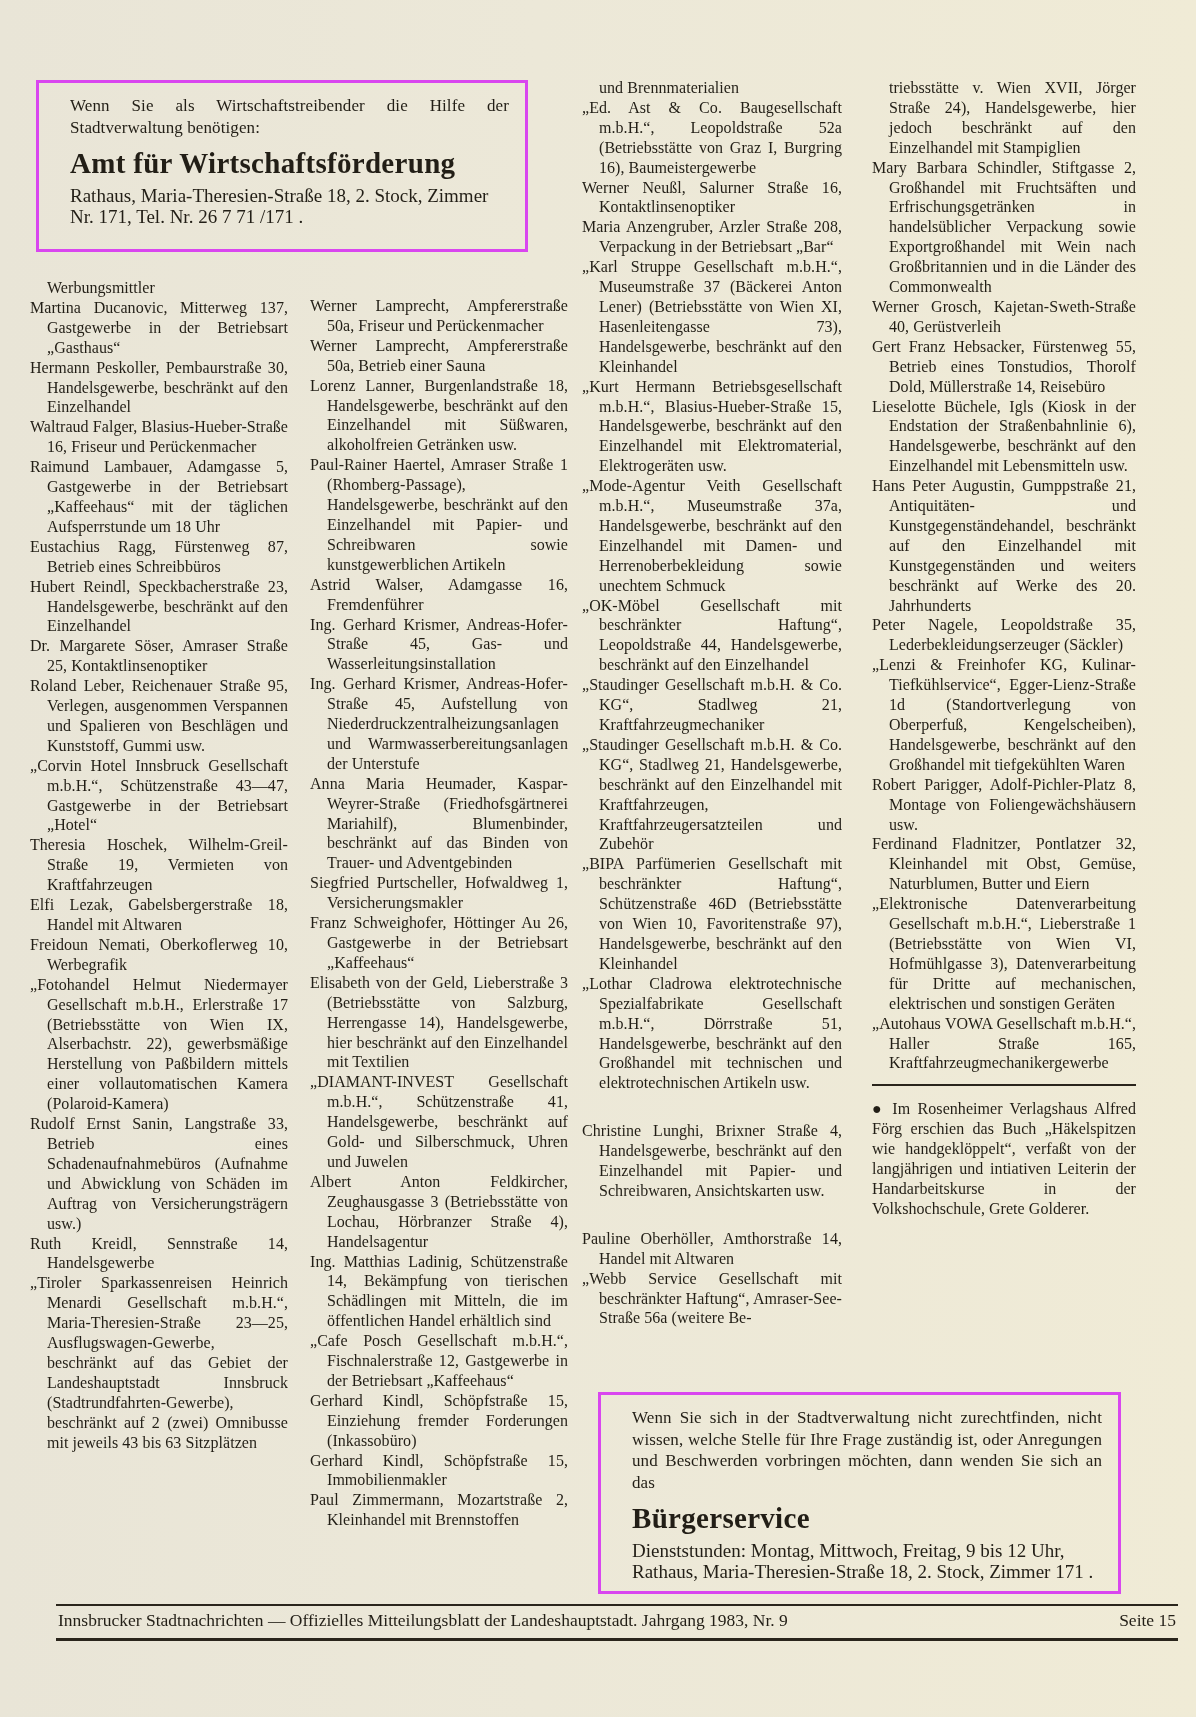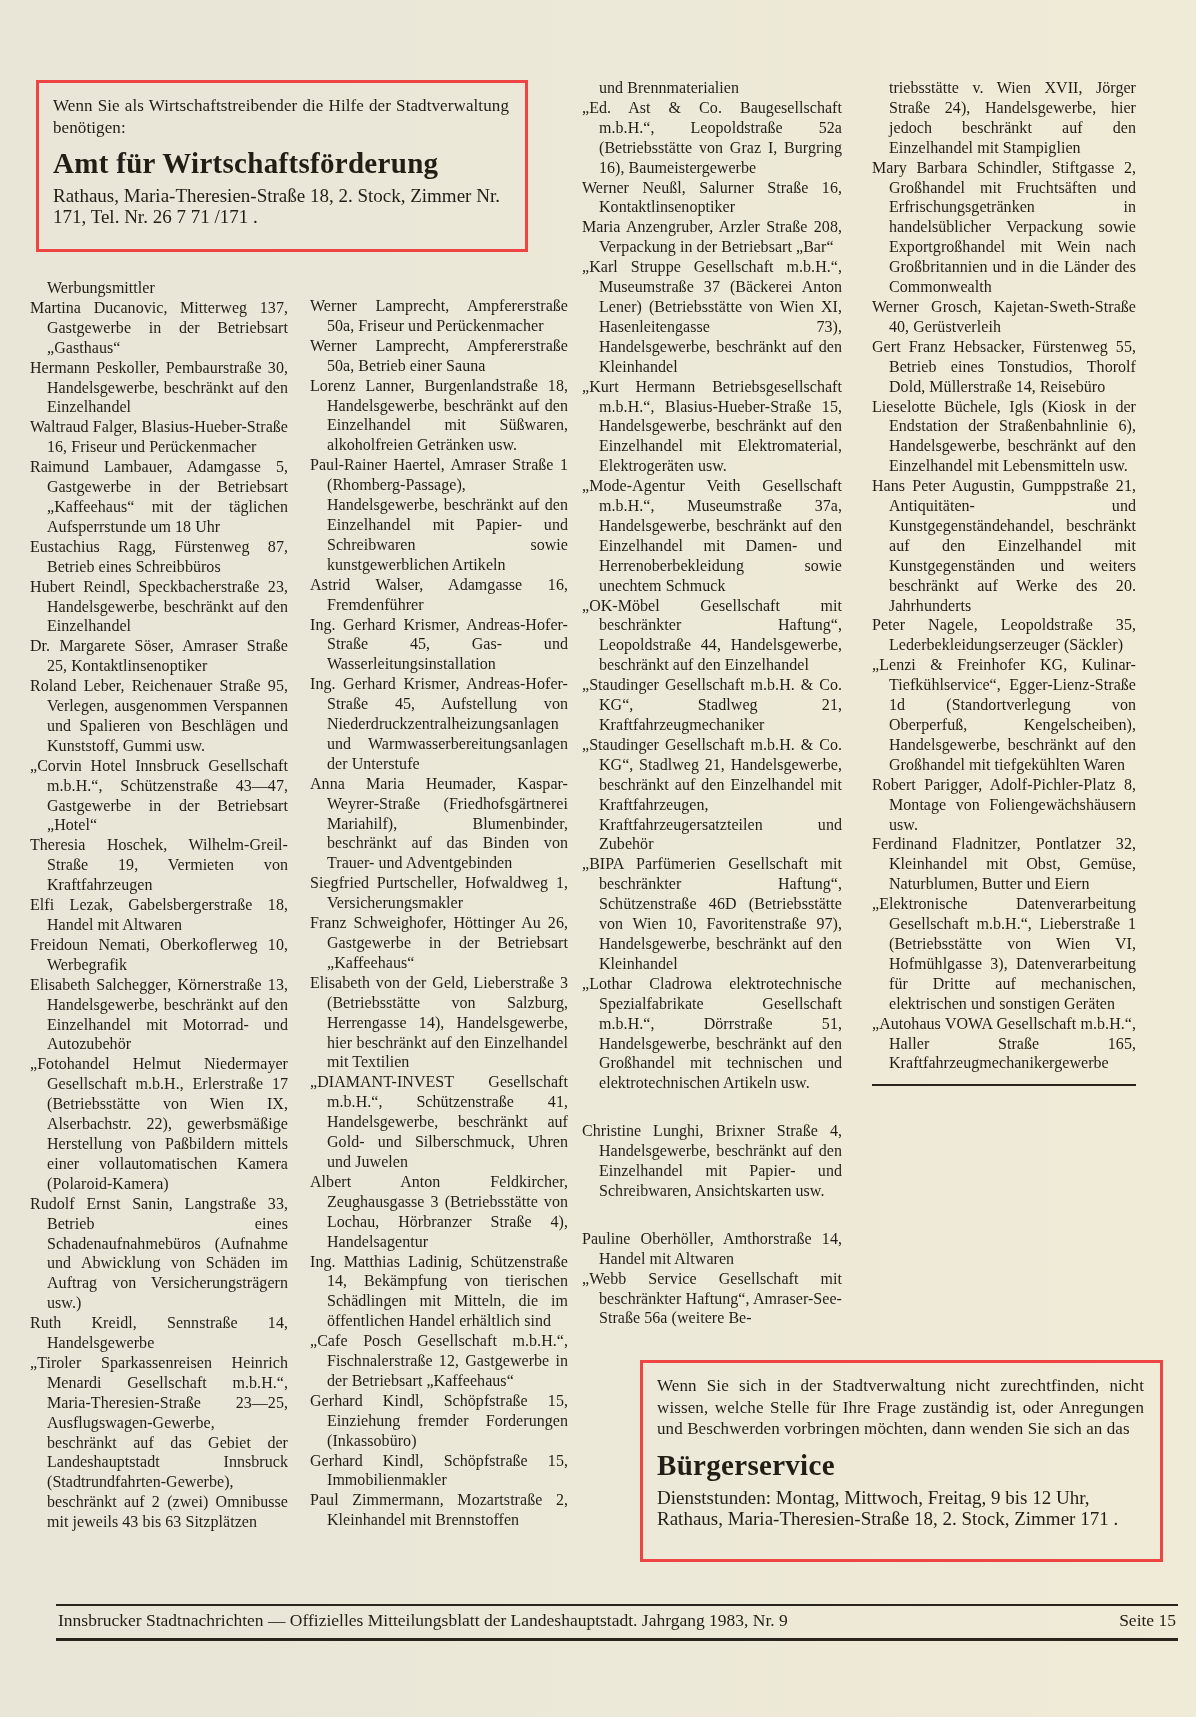--- a/index.html
+++ b/index.html
@@ -15,26 +15,26 @@
     position: relative;
     background: linear-gradient(90deg, #e9e5d7 0%, var(--paper) 45%, #f0ebd6 100%);
     color: var(--ink);
     font-family: "Liberation Serif", "DejaVu Serif", serif;
     overflow: hidden;
   }
 
   
   .frame-box {
     position: absolute;
-    border: 3px solid #ef4444;
-    padding: 12px 16px 10px 14px;
+    border: 3px solid #d946ef;
+    padding: 12px 16px 10px 31px;
     background: transparent;
   }
   .box-amt { left: 36px; top: 80px; width: 492px; height: 172px; }
-  .box-bs  { left: 598px; top: 1360px; width: 523px; height: 202px; margin-left: 42px; }
+  .box-bs  { left: 598px; top: 1392px; width: 523px; height: 202px; }
 
   .box-intro {
     margin: 0;
     font-size: 17px;
     line-height: 21.5px;
     text-align: justify;
     letter-spacing: 0.1px;
   }
   .box-title {
     margin: 9px 0 5px 0;
@@ -110,21 +110,20 @@
     <p class="entry">Waltraud Falger, Blasius-Hueber-Straße 16, Friseur und Perückenmacher</p>
     <p class="entry">Raimund Lambauer, Adamgasse 5, Gastgewerbe in der Betriebsart „Kaffeehaus“ mit der täglichen Aufsperrstunde um 18 Uhr</p>
     <p class="entry">Eustachius Ragg, Fürstenweg 87, Betrieb eines Schreibbüros</p>
     <p class="entry">Hubert Reindl, Speckbacherstraße 23, Handelsgewerbe, beschränkt auf den Einzelhandel</p>
     <p class="entry">Dr. Margarete Söser, Amraser Straße 25, Kontaktlinsenoptiker</p>
     <p class="entry">Roland Leber, Reichenauer Straße 95, Verlegen, ausgenommen Verspannen und Spalieren von Beschlägen und Kunststoff, Gummi usw.</p>
     <p class="entry">„Corvin Hotel Innsbruck Gesellschaft m.b.H.“, Schützenstraße 43—47, Gastgewerbe in der Betriebsart „Hotel“</p>
     <p class="entry">Theresia Hoschek, Wilhelm-Greil-Straße 19, Vermieten von Kraftfahrzeugen</p>
     <p class="entry">Elfi Lezak, Gabelsbergerstraße 18, Handel mit Altwaren</p>
     <p class="entry">Freidoun Nemati, Oberkoflerweg 10, Werbegrafik</p>
-    <p class="entry">Elisabeth Salchegger, Körnerstraße 13, Handelsgewerbe, beschränkt auf den Einzelhandel mit Motorrad- und Autozubehör</p>
     <p class="entry">„Fotohandel Helmut Niedermayer Gesellschaft m.b.H., Erlerstraße 17 (Betriebsstätte von Wien IX, Alserbachstr. 22), gewerbsmäßige Herstellung von Paßbildern mittels einer vollautomatischen Kamera (Polaroid-Kamera)</p>
     <p class="entry">Rudolf Ernst Sanin, Langstraße 33, Betrieb eines Schadenaufnahmebüros (Aufnahme und Abwicklung von Schäden im Auftrag von Versicherungsträgern usw.)</p>
     <p class="entry">Ruth Kreidl, Sennstraße 14, Handelsgewerbe</p>
     <p class="entry">„Tiroler Sparkassenreisen Heinrich Menardi Gesellschaft m.b.H.“, Maria-Theresien-Straße 23—25, Ausflugswagen-Gewerbe, beschränkt auf das Gebiet der Landeshauptstadt Innsbruck (Stadtrundfahrten-Gewerbe), beschränkt auf 2 (zwei) Omnibusse mit jeweils 43 bis 63 Sitzplätzen</p>
   </div>
 <div class="col col-2">
     <p class="entry">Werner Lamprecht, Ampfererstraße 50a, Friseur und Perückenmacher</p>
     <p class="entry">Werner Lamprecht, Ampfererstraße 50a, Betrieb einer Sauna</p>
     <p class="entry">Lorenz Lanner, Burgenlandstraße 18, Handelsgewerbe, beschränkt auf den Einzelhandel mit Süßwaren, alkoholfreien Getränken usw.</p>
     <p class="entry">Paul-Rainer Haertel, Amraser Straße 1 (Rhomberg-Passage), Handelsgewerbe, beschränkt auf den Einzelhandel mit Papier- und Schreibwaren sowie kunstgewerblichen Artikeln</p>
@@ -167,20 +166,21 @@
     <p class="entry">Gert Franz Hebsacker, Fürstenweg 55, Betrieb eines Tonstudios, Thorolf Dold, Müllerstraße 14, Reisebüro</p>
     <p class="entry">Lieselotte Büchele, Igls (Kiosk in der Endstation der Straßenbahnlinie 6), Handelsgewerbe, beschränkt auf den Einzelhandel mit Lebensmitteln usw.</p>
     <p class="entry">Hans Peter Augustin, Gumppstraße 21, Antiquitäten- und Kunstgegenständehandel, beschränkt auf den Einzelhandel mit Kunstgegenständen und weiters beschränkt auf Werke des 20. Jahrhunderts</p>
     <p class="entry">Peter Nagele, Leopoldstraße 35, Lederbekleidungserzeuger (Säckler)</p>
     <p class="entry">„Lenzi &amp; Freinhofer KG, Kulinar-Tiefkühlservice“, Egger-Lienz-Straße 1d (Standortverlegung von Oberperfuß, Kengelscheiben), Handelsgewerbe, beschränkt auf den Großhandel mit tiefgekühlten Waren</p>
     <p class="entry">Robert Parigger, Adolf-Pichler-Platz 8, Montage von Foliengewächshäusern usw.</p>
     <p class="entry">Ferdinand Fladnitzer, Pontlatzer 32, Kleinhandel mit Obst, Gemüse, Naturblumen, Butter und Eiern</p>
     <p class="entry">„Elektronische Datenverarbeitung Gesellschaft m.b.H.“, Lieberstraße 1 (Betriebsstätte von Wien VI, Hofmühlgasse 3), Datenverarbeitung für Dritte auf mechanischen, elektrischen und sonstigen Geräten</p>
     <p class="entry">„Autohaus VOWA Gesellschaft m.b.H.“, Haller Straße 165, Kraftfahrzeugmechanikergewerbe</p>
     <div class="col-divider"></div>
+    <p class="entry note">● Im Rosenheimer Verlagshaus Alfred Förg erschien das Buch „Häkelspitzen wie handgeklöppelt“, verfaßt von der langjährigen und intiativen Leiterin der Handarbeitskurse in der Volkshochschule, Grete Golderer.</p>
   </div>
 
 <div class="frame-box box-bs">
   <p class="box-intro">Wenn Sie sich in der Stadtverwaltung nicht zurechtfinden, nicht wissen, welche Stelle für Ihre Frage zuständig ist, oder Anregungen und Beschwerden vorbringen möchten, dann wenden Sie sich an das</p>
   <h1 class="box-title">Bürgerservice</h1>
   <p class="box-address">Dienststunden: Montag, Mittwoch, Freitag, 9 bis 12 Uhr, Rathaus, Maria-Theresien-Straße 18, 2. Stock, Zimmer 171 .</p>
 </div>
 
 <div class="footer">
   <span>Innsbrucker Stadtnachrichten — Offizielles Mitteilungsblatt der Landeshauptstadt. Jahrgang 1983, Nr. 9</span>

